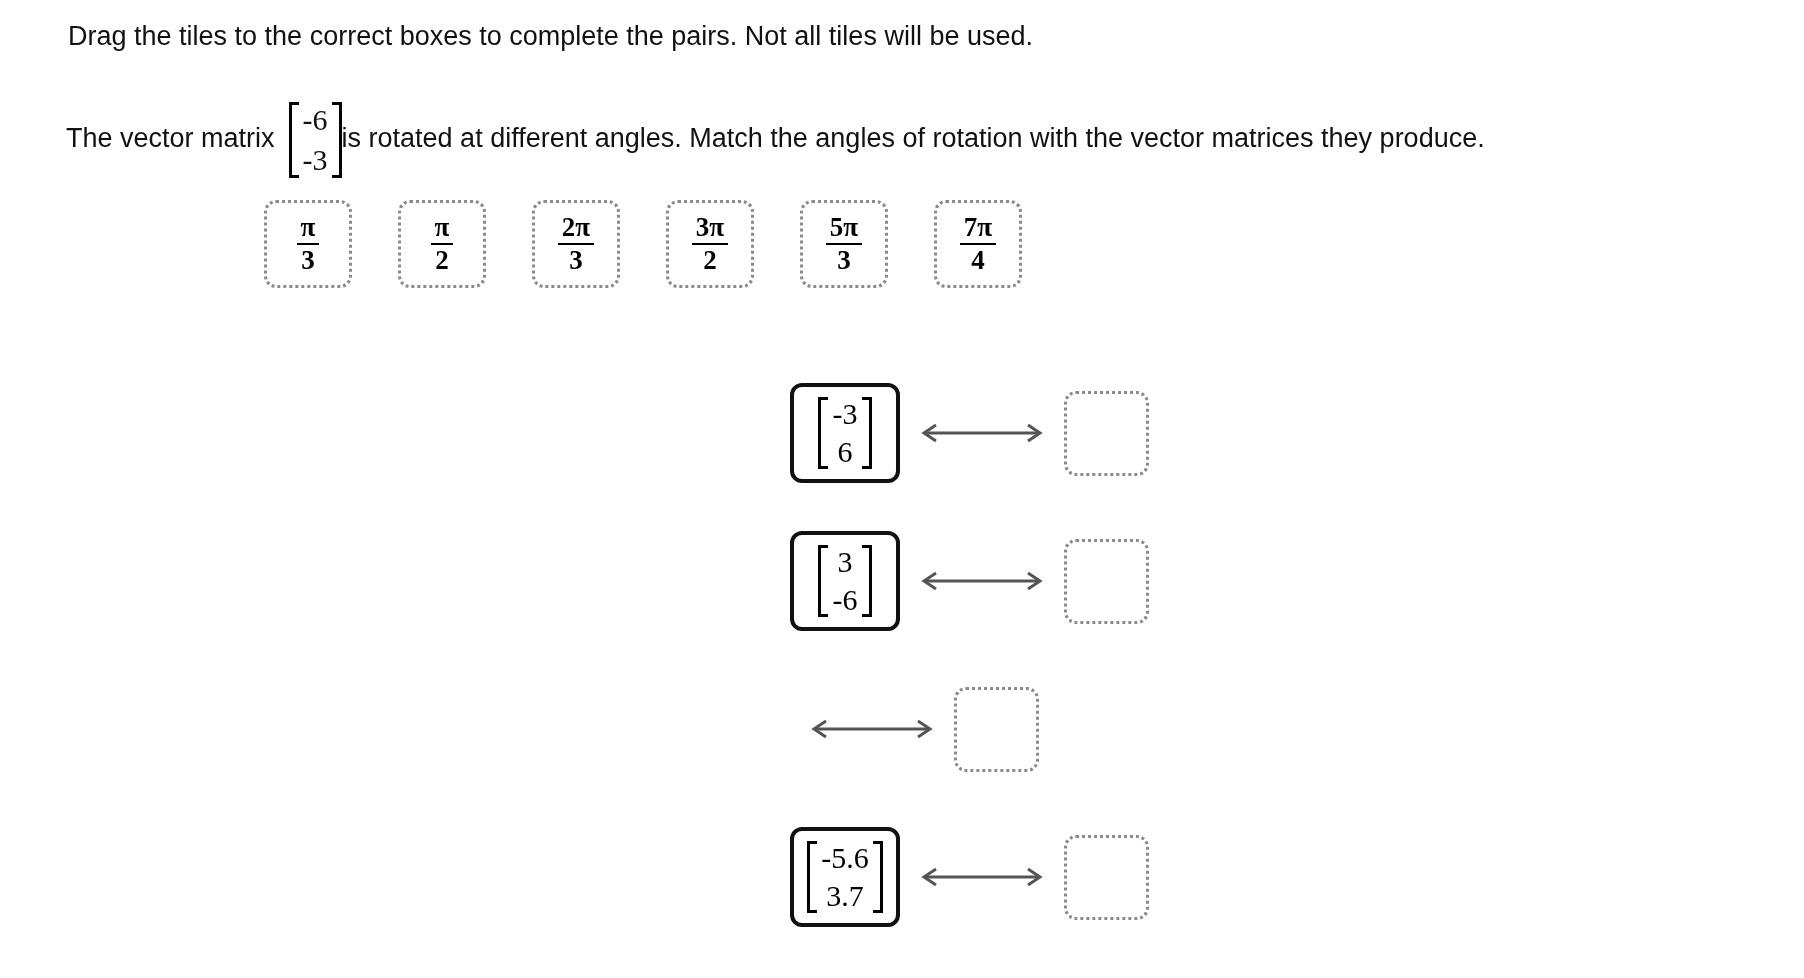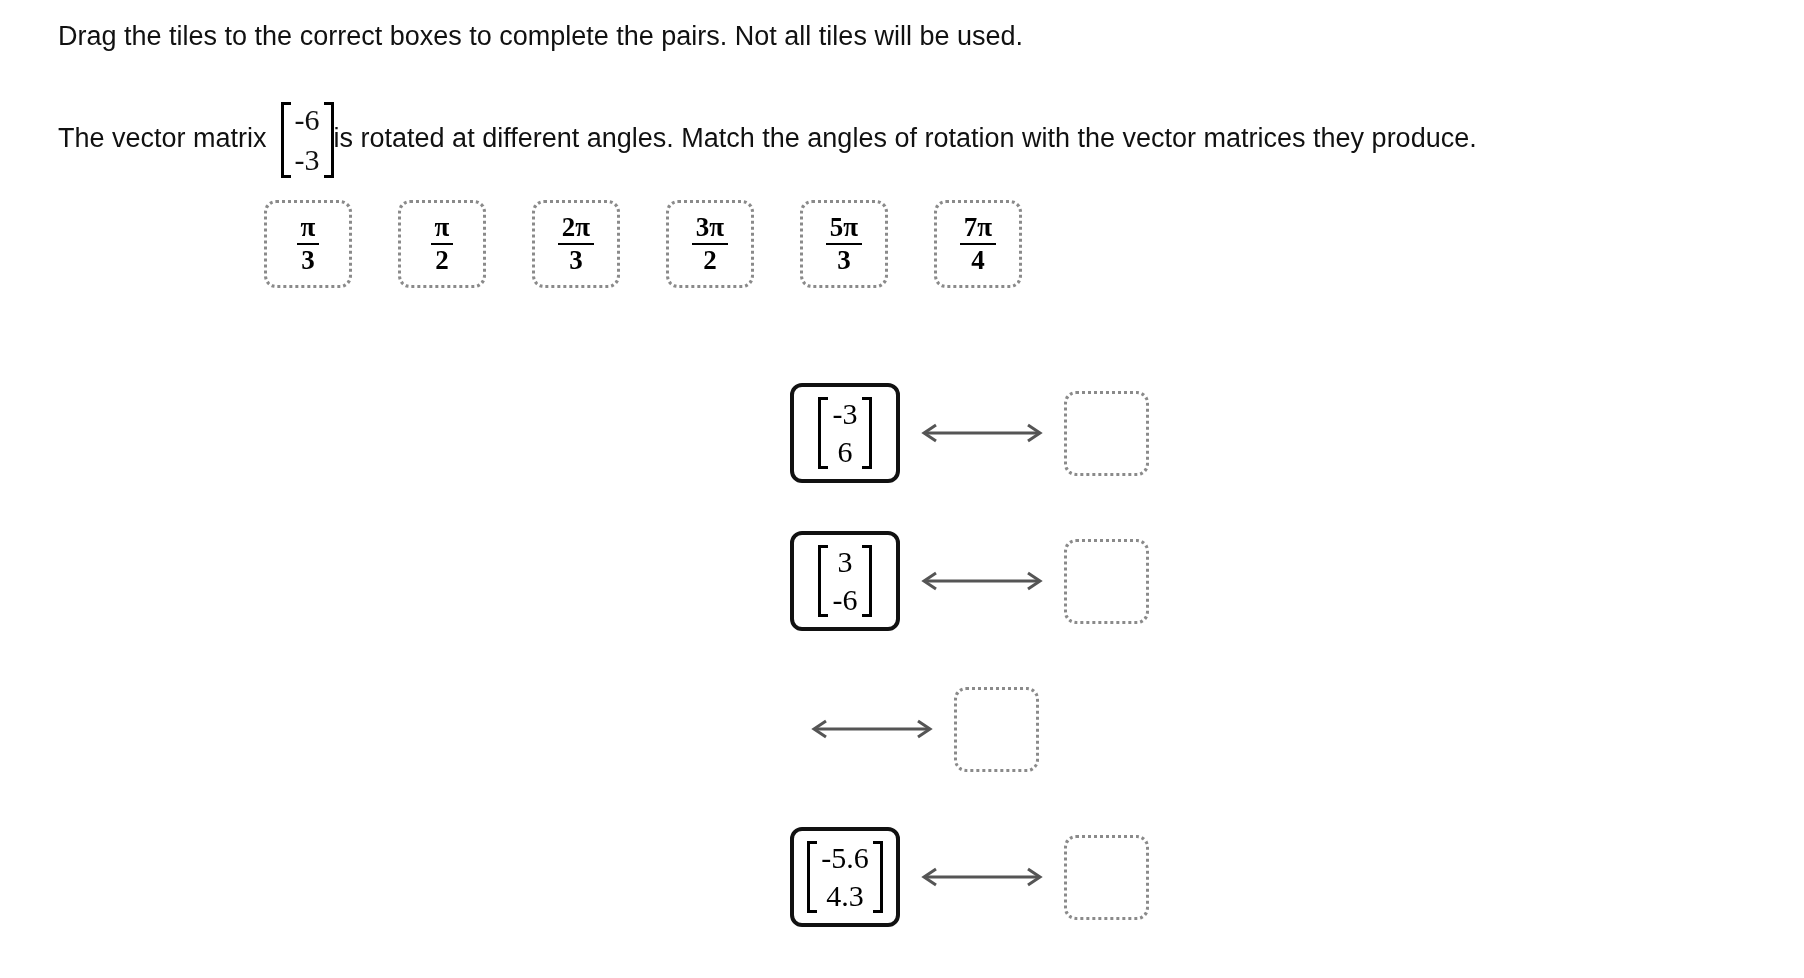--- a/index.html
+++ b/index.html
@@ -13,31 +13,31 @@
     height: 978px;
     position: relative;
     font-family: "Liberation Sans", sans-serif;
     color: #000000;
     overflow: hidden;
   }
 
   
   .instruction {
     position: absolute;
-    left: 58px;
+    left: 68px;
     top: 20px;
     font-size: 27px;
     line-height: 32px;
     white-space: nowrap;
     color: #111111;
   }
 
   .prompt-line {
     position: absolute;
-    left: 58px;
+    left: 66px;
     top: 100px;
     font-size: 27px;
     line-height: 32px;
     white-space: nowrap;
     display: flex;
     align-items: center;
     color: #111111;
   }
   .prompt-text { display: inline-block; }
   .prompt-text.lead { margin-right: 14px; }
@@ -287,21 +287,21 @@
     </div>
     <div class="drop-box"></div>
   </div>
 
   <div class="pair-row">
     <div class="source-card">
       <span class="matrix matrix-card">
         <span class="bracket left"></span>
         <span class="entries">
           <span class="entry">-5.6</span>
-          <span class="entry">4.3</span>
+          <span class="entry">3.7</span>
         </span>
         <span class="bracket right"></span>
       </span>
     </div>
     <div class="arrow">
       <svg width="132" height="24" viewBox="0 0 132 24">
         <line x1="10" y1="12" x2="122" y2="12" stroke="#555555" stroke-width="3"></line>
         <polyline points="20,4 8,12 20,20" fill="none" stroke="#555555" stroke-width="3"></polyline>
         <polyline points="112,4 124,12 112,20" fill="none" stroke="#555555" stroke-width="3"></polyline>
       </svg>

